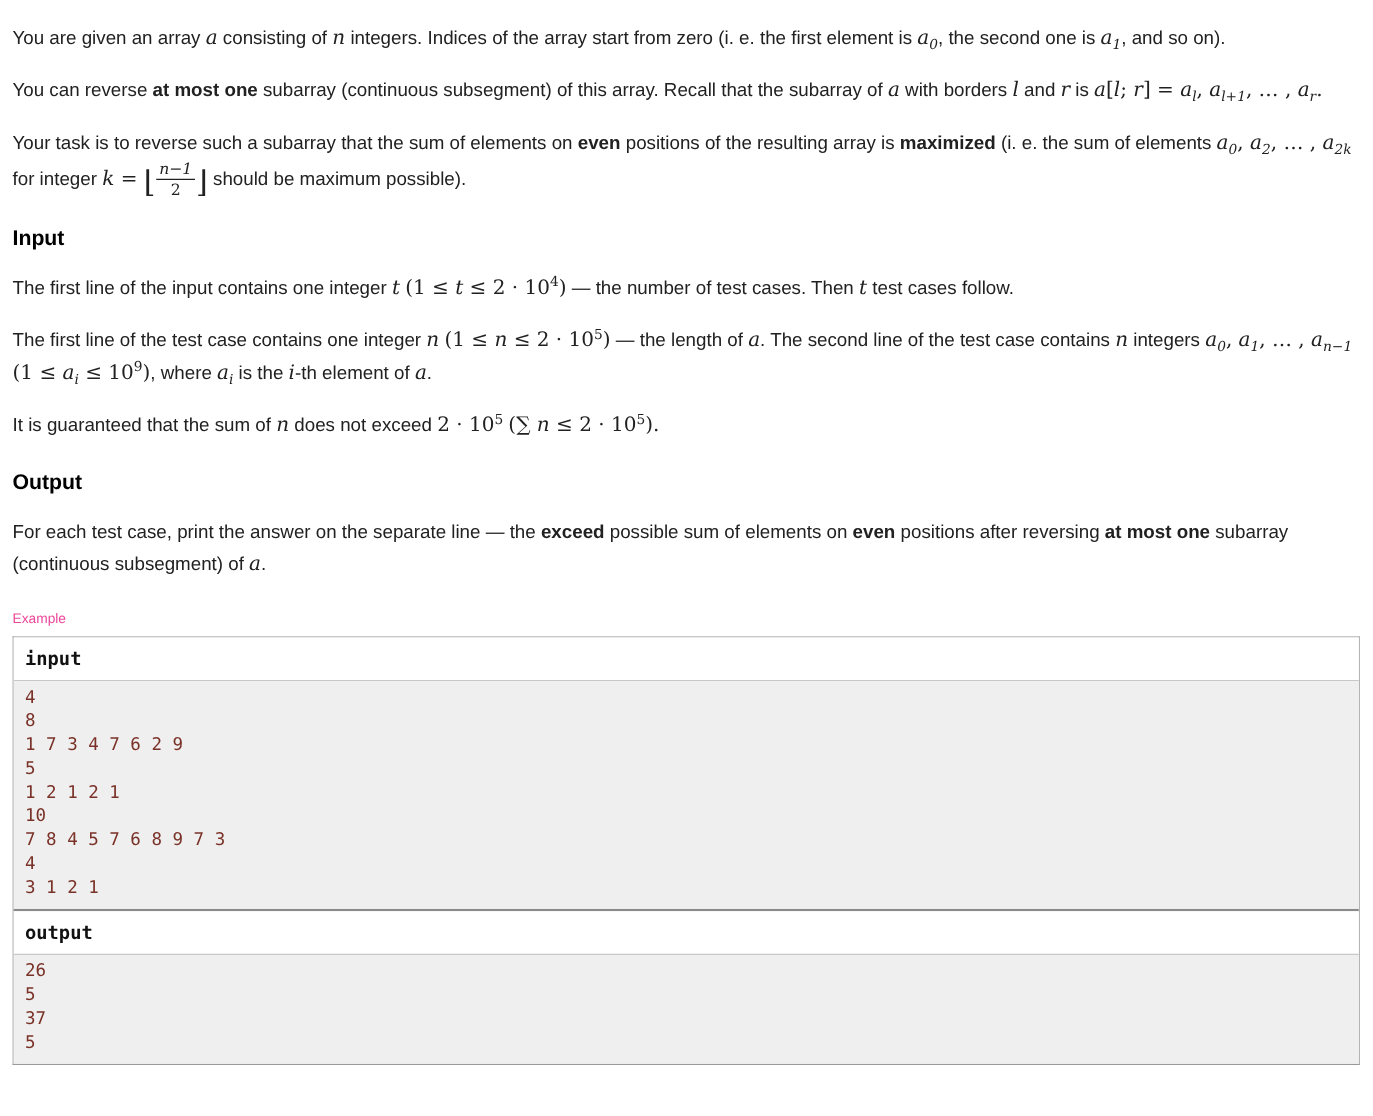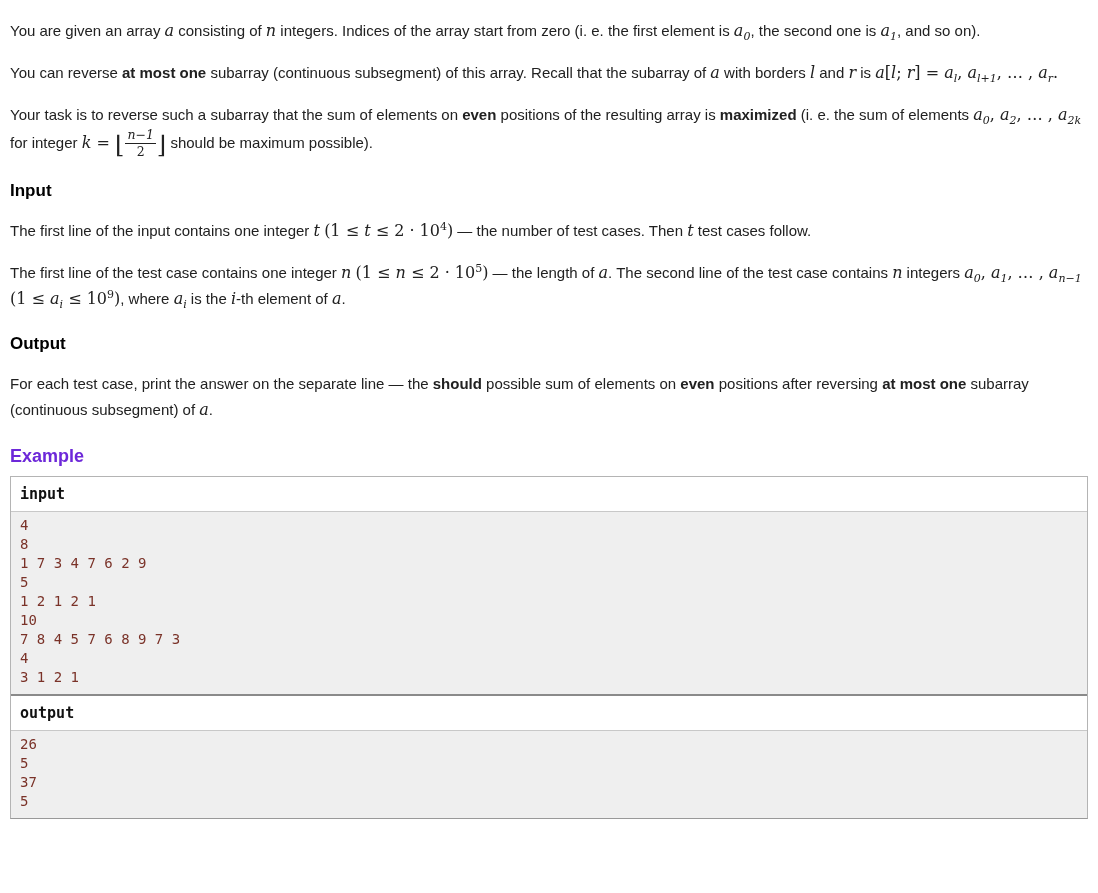--- a/index.html
+++ b/index.html
@@ -75,23 +75,23 @@
   }
   
   .section-title {
     font-size: 17px;
     font-weight: bold;
     color: #000000;
     margin: 21px 0 5px 0;
     line-height: 1.3;
   }
   .example-title {
-    font-size: 18px;
-    font-weight: bold;
-    color: #6d28d9;
+    font-size: 11px;
+    font-weight: normal;
+    color: #ec4899;
     margin: 22px 0 7px 0;
     line-height: 1.3;
   }
   
   .sample-tests {
     border: 1px solid #b4b4b4;
     border-bottom: 1px solid #999999;
   }
   .sample-section.input-section {
     border-bottom: 2px solid #8a8a8a;
@@ -127,24 +127,25 @@
 
   <p class="stp">Your task is to reverse such a subarray that the sum of elements on <b>even</b> positions of the resulting array is <b>maximized</b> (i. e. the sum of elements <i class="mv">a</i><sub class="msb">0</sub><span class="mr">, </span><i class="mv">a</i><sub class="msb">2</sub><span class="mr">, … , </span><i class="mv">a</i><sub class="msb">2k</sub> for integer <i class="mv">k</i><span class="mr"> = </span><span class="frw"><span class="fl">⌊</span><span class="fr"><span class="num">n−1</span><span class="den">2</span></span><span class="fl">⌋</span></span> should be maximum possible).</p>
 
 
   <div class="section-title">Input</div>
 
   <p class="stp">The first line of the input contains one integer <i class="mv">t</i> <span class="mr">(1 ≤ </span><i class="mv">t</i><span class="mr"> ≤ 2 · 10</span><sup class="msp">4</sup><span class="mr">)</span> — the number of test cases. Then <i class="mv">t</i> test cases follow.</p>
 
   <p class="stp">The first line of the test case contains one integer <i class="mv">n</i> <span class="mr">(1 ≤ </span><i class="mv">n</i><span class="mr"> ≤ 2 · 10</span><sup class="msp">5</sup><span class="mr">)</span> — the length of <i class="mv">a</i>. The second line of the test case contains <i class="mv">n</i> integers <i class="mv">a</i><sub class="msb">0</sub><span class="mr">, </span><i class="mv">a</i><sub class="msb">1</sub><span class="mr">, … , </span><i class="mv">a</i><sub class="msb">n−1</sub> <span class="mr">(1 ≤ </span><i class="mv">a</i><sub class="msb">i</sub><span class="mr"> ≤ 10</span><sup class="msp">9</sup><span class="mr">)</span>, where <i class="mv">a</i><sub class="msb">i</sub> is the <i class="mv">i</i>-th element of <i class="mv">a</i>.</p>
 
+  <p class="stp">It is guaranteed that the sum of <i class="mv">n</i> does not exceed <span class="mr">2 · 10</span><sup class="msp">5</sup> <span class="mr">(∑ </span><i class="mv">n</i><span class="mr"> ≤ 2 · 10</span><sup class="msp">5</sup><span class="mr">).</span></p>
 
   <div class="section-title">Output</div>
 
-  <p class="stp">For each test case, print the answer on the separate line — the <b>should</b> possible sum of elements on <b>even</b> positions after reversing <b>at most one</b> subarray (continuous subsegment) of <i class="mv">a</i>.</p>
+  <p class="stp">For each test case, print the answer on the separate line — the <b>exceed</b> possible sum of elements on <b>even</b> positions after reversing <b>at most one</b> subarray (continuous subsegment) of <i class="mv">a</i>.</p>
 
   <div class="example-title">Example</div>
 
   <div class="sample-tests">
     <div class="sample-section input-section">
       <div class="sample-title">input</div>
       <pre class="sample-content">4
 8
 1 7 3 4 7 6 2 9
 5

